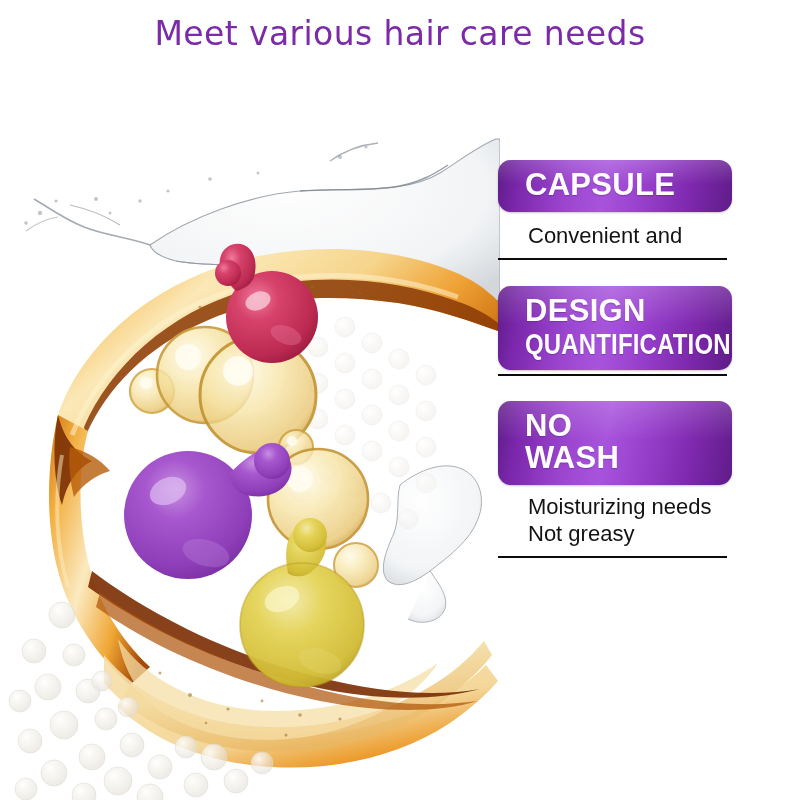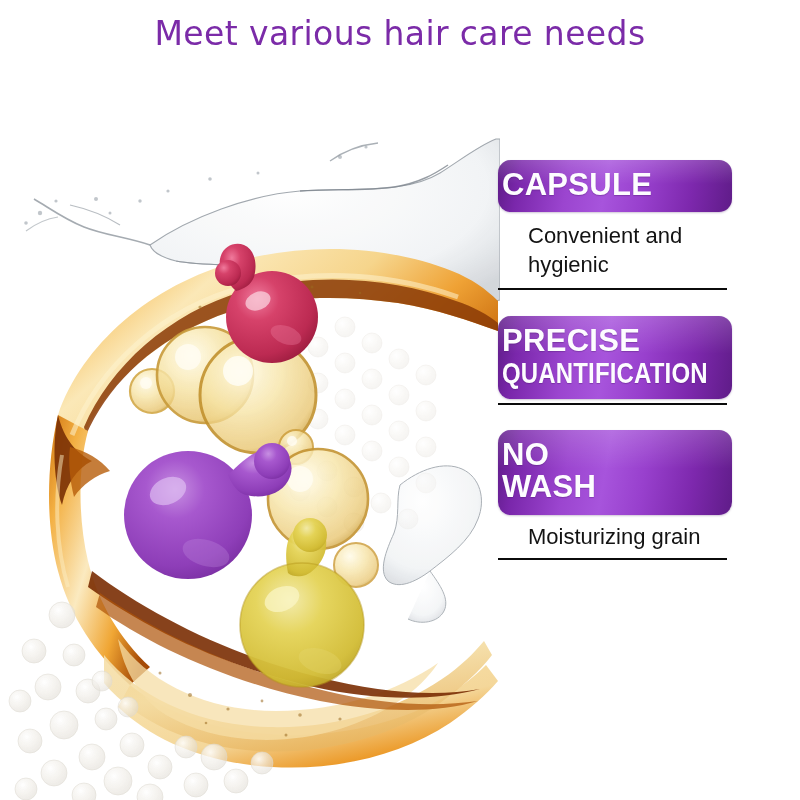--- a/index.html
+++ b/index.html
@@ -29,21 +29,21 @@
   #art { position:absolute; left:0; top:95px; width:500px; height:705px; }
   #art svg { display:block; }
 
   
   .features { position:absolute; left:498px; top:160px; width:234px; }
   .feature { position:relative; }
 
   .badge {
     position:relative;
     border-radius:13px;
-    padding:9px 0 11px 4px;
+    padding:9px 0 11px 27px;
     overflow:hidden;
     background:linear-gradient(100deg,
         #5d1b86 0%, #7a27ab 10%, #9b45cf 30%,
         #a754dc 46%, #9840cd 62%, #7d28ad 82%, #5f1c88 100%);
     box-shadow:0 1px 2px rgba(60,20,90,0.25);
   }
   .badge::after {
     content:""; position:absolute; left:0; right:0; top:0; height:46%;
     background:linear-gradient(180deg, rgba(255,255,255,0.17), rgba(255,255,255,0));
     pointer-events:none;
@@ -357,42 +357,42 @@
   </div>
 
   <div class="features">
 
     <div class="feature">
       <div class="badge">
         <div class="badge-line big">CAPSULE</div>
       </div>
       <div class="desc">
         <span class="desc-line">Convenient and</span>
-        <span class="desc-line">hygienic</span>
       </div>
       <div class="divider"></div>
     </div>
 
     <div class="gap-a"></div>
 
     <div class="feature">
       <div class="badge">
-        <div class="badge-line big">PRECISE</div>
+        <div class="badge-line big">DESIGN</div>
         <div class="badge-line wide">QUANTIFICATION</div>
       </div>
       <div class="divider"></div>
     </div>
 
     <div class="gap-b"></div>
 
     <div class="feature">
       <div class="badge">
         <div class="badge-line big">NO</div>
         <div class="badge-line big">WASH</div>
       </div>
       <div class="desc tight">
-        <span class="desc-line">Moisturizing grain</span>
+        <span class="desc-line">Moisturizing needs</span>
+        <span class="desc-line">Not greasy</span>
       </div>
       <div class="divider"></div>
     </div>
 
   </div>
 </div>
 
 </body></html>

